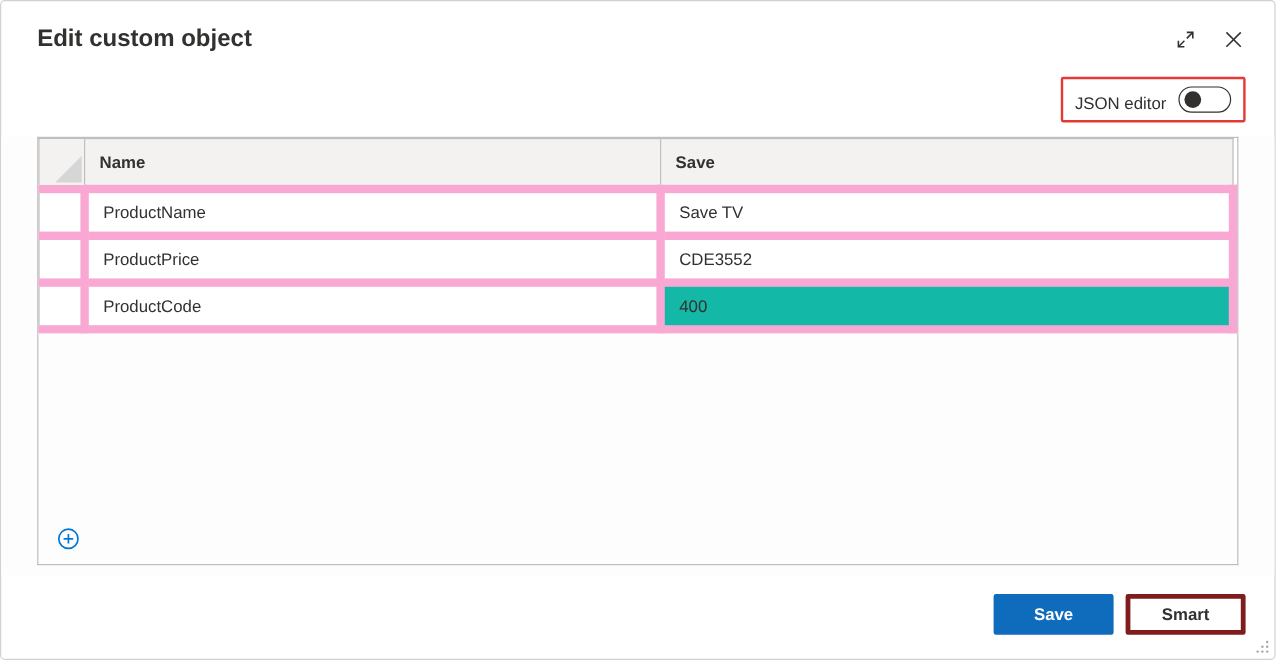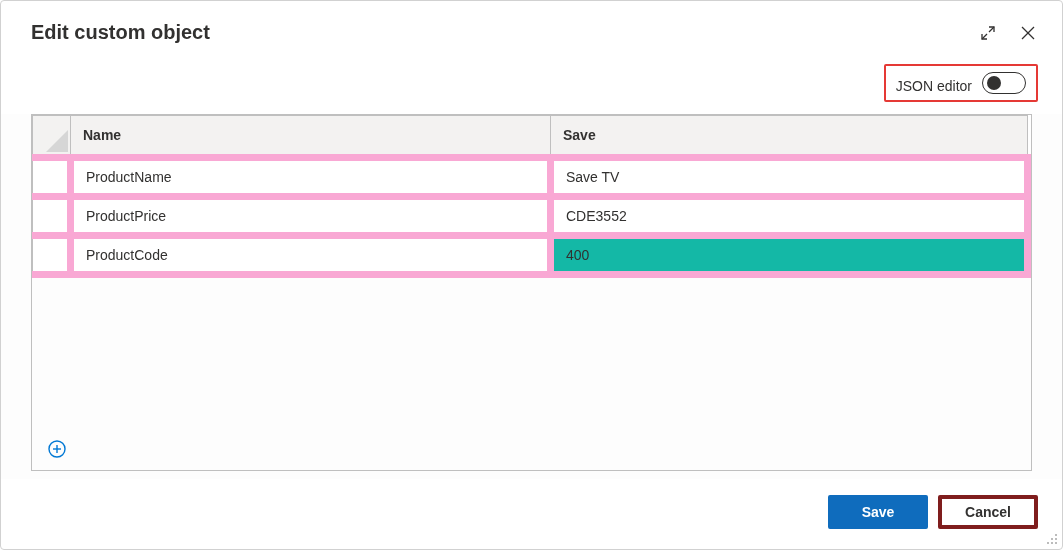--- a/index.html
+++ b/index.html
@@ -254,21 +254,21 @@
           <circle cx="10" cy="10" r="8"></circle>
           <path d="M10 6 L10 14"></path>
           <path d="M6 10 L14 10"></path>
         </svg>
       </div>
     </div>
   </div>
 
   <div class="footer">
     <button class="btn primary">Save</button>
-    <button class="btn">Cancel</button>
+    <button class="btn">Smart</button>
     <div class="resize-grip">
       <svg width="14" height="14" viewBox="0 0 14 14" fill="currentColor">
         <circle cx="12" cy="4" r="1"></circle>
         <circle cx="8" cy="8" r="1"></circle>
         <circle cx="12" cy="8" r="1"></circle>
         <circle cx="4" cy="12" r="1"></circle>
         <circle cx="8" cy="12" r="1"></circle>
         <circle cx="12" cy="12" r="1"></circle>
       </svg>
     </div>

